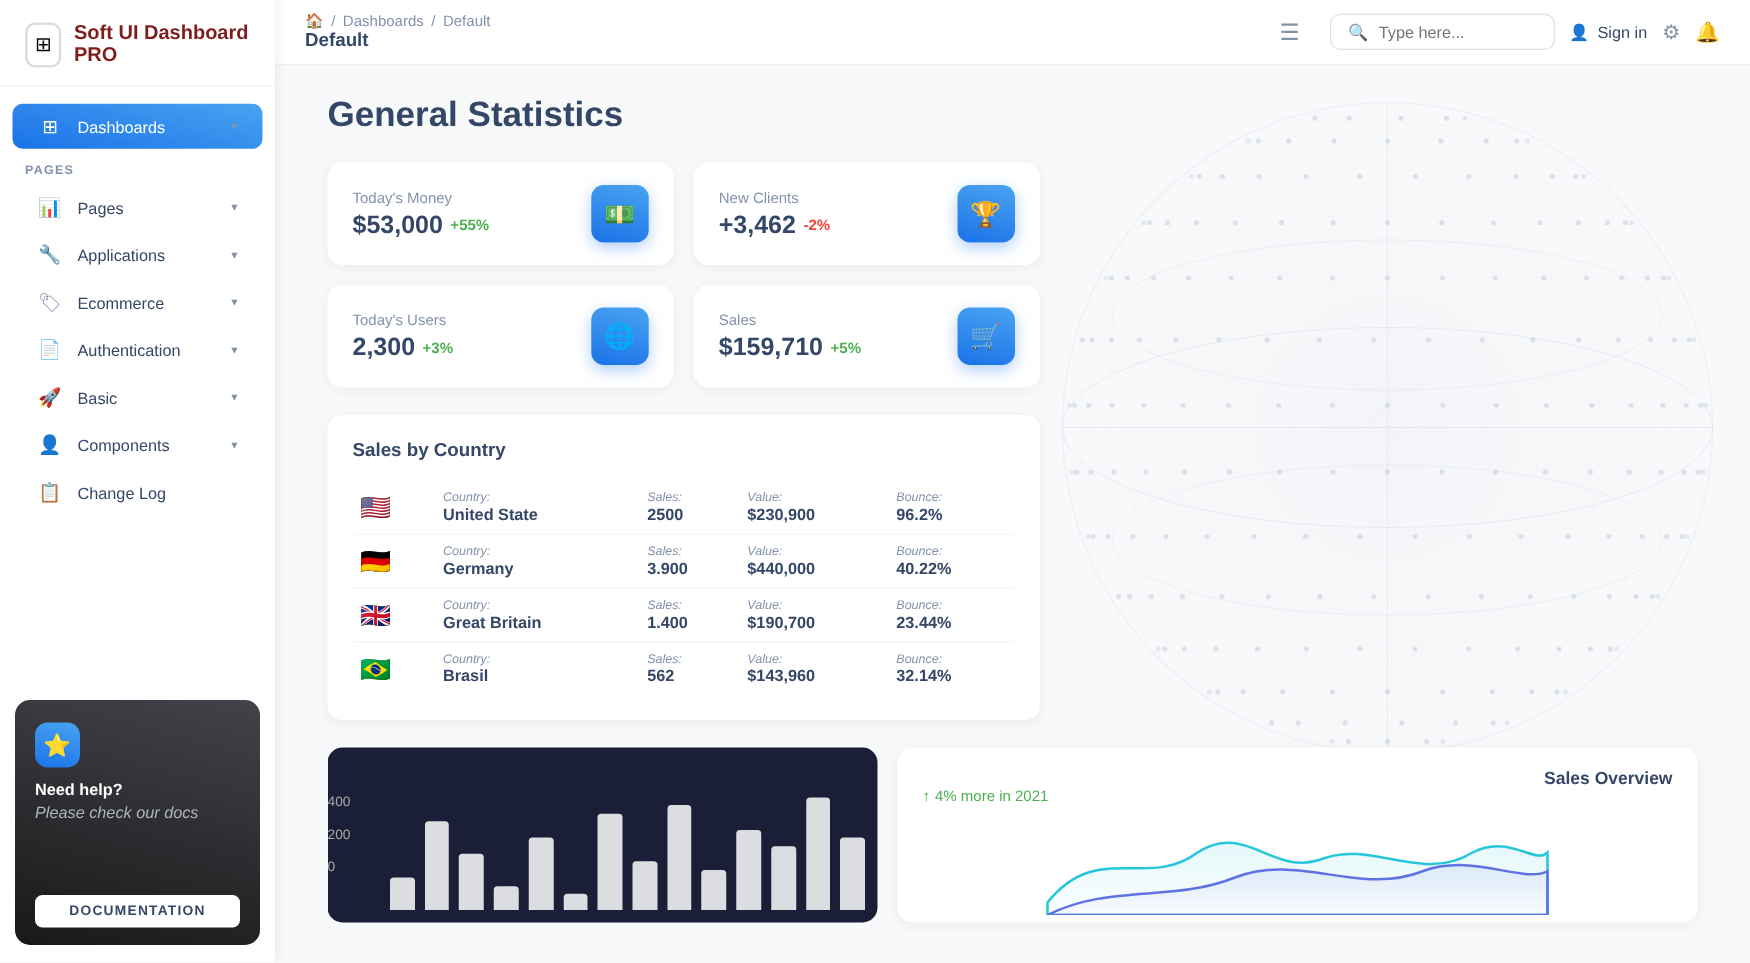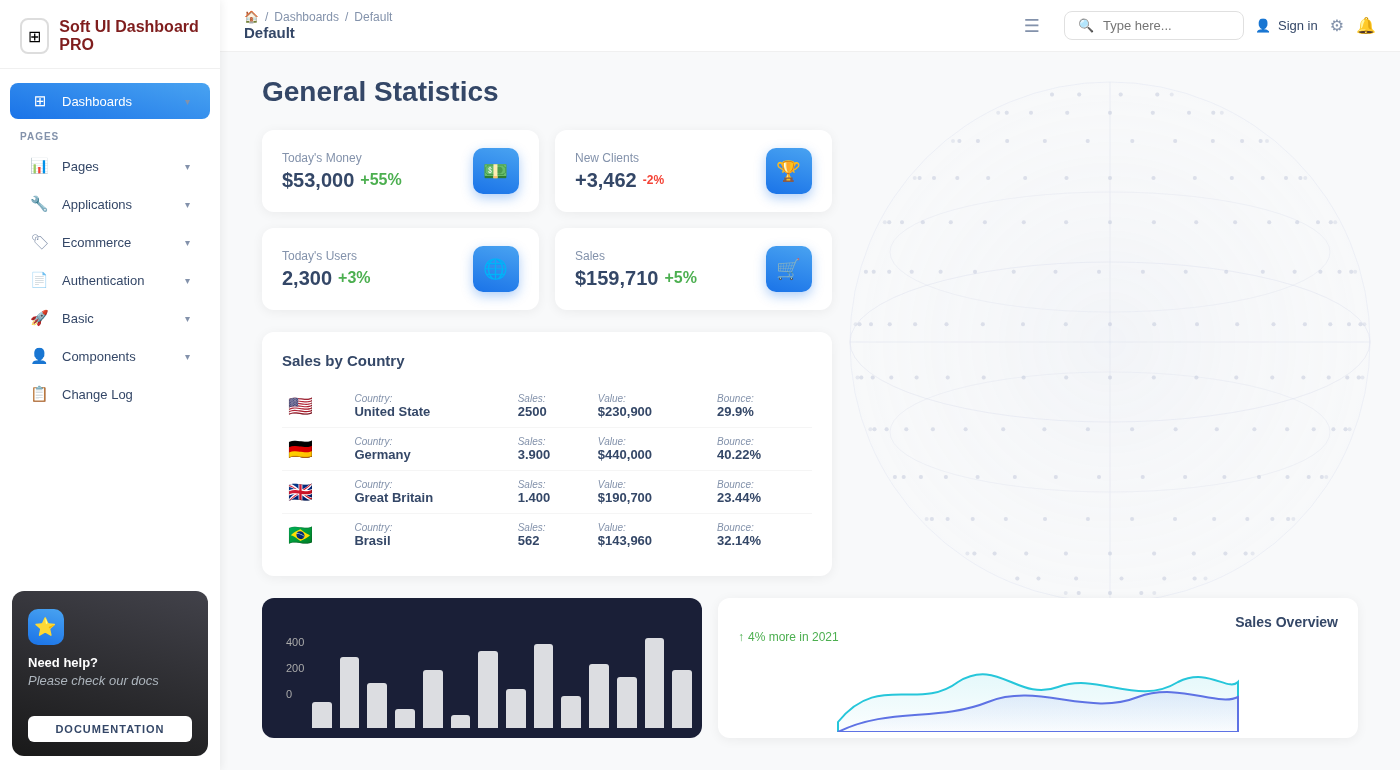--- a/index.html
+++ b/index.html
@@ -82,20 +82,21 @@
       background: #fff;
       color: #344767;
       border: none;
       border-radius: 6px;
       padding: 7px 0;
       width: 100%;
       font-size: 11px;
       font-weight: 700;
       letter-spacing: 1px;
       cursor: pointer;
+      margin-top: 31px;
     }
 
     
     .main {
       flex: 1;
       display: flex;
       flex-direction: column;
       height: 770px;
       overflow: hidden;
     }
@@ -180,21 +181,21 @@
       padding: 18px 20px;
       display: flex;
       align-items: center;
       justify-content: space-between;
       box-shadow: 0 2px 12px rgba(0,0,0,0.06);
       gap: 13px;
     }
     .stat-info {}
     .stat-label { font-size: 12px; color: #8392ab; margin-bottom: 4px; }
     .stat-value { font-size: 20px; font-weight: 700; color: #344767; display: flex; align-items: center; gap: 6px; }
-    .stat-badge-pos { font-size: 16px; font-weight: 600; color: #4caf50; }
+    .stat-badge-pos { font-size: 12px; font-weight: 600; color: #4caf50; }
     .stat-badge-neg { font-size: 12px; font-weight: 600; color: #f44336; }
     .stat-icon-box {
       width: 46px; height: 46px;
       background: linear-gradient(195deg, #49a3f1, #1A73E8);
       border-radius: 10px;
       display: flex; align-items: center; justify-content: center;
       font-size: 20px; color: #fff;
       box-shadow: 0 4px 12px rgba(26,115,232,0.35);
     }
 
@@ -223,21 +224,21 @@
       position: relative; z-index: 2;
     }
     .chart-card {
       background: #1a1f37;
       border-radius: 12px;
       height: 140px;
       overflow: hidden;
       position: relative;
     }
     .chart-labels {
-      position: absolute; left: 24px; top: 50%;
+      position: absolute; left: 0; top: 50%;
       transform: translateY(-50%);
       display: flex; flex-direction: column; gap: 14px;
     }
     .chart-label-val { font-size: 11px; color: #aaa; }
     .bar-chart-area {
       position: absolute;
       bottom: 10px; left: 50px; right: 10px;
       display: flex; align-items: flex-end; gap: 8px;
       height: 110px;
     }
@@ -792,21 +793,21 @@
       <td>
         <span class="country-label">Sales:</span>
         <span class="country-name">2500</span>
       </td>
       <td>
         <span class="country-label">Value:</span>
         <span class="country-name">$230,900</span>
       </td>
       <td>
         <span class="country-label">Bounce:</span>
-        <span class="country-name">29.9%</span>
+        <span class="country-name">96.2%</span>
       </td>
     </tr>
             <tr>
       <td><span style="font-size:20px">🇩🇪</span></td>
       <td>
         <span class="country-label">Country:</span>
         <span class="country-name">Germany</span>
       </td>
       <td>
         <span class="country-label">Sales:</span>

